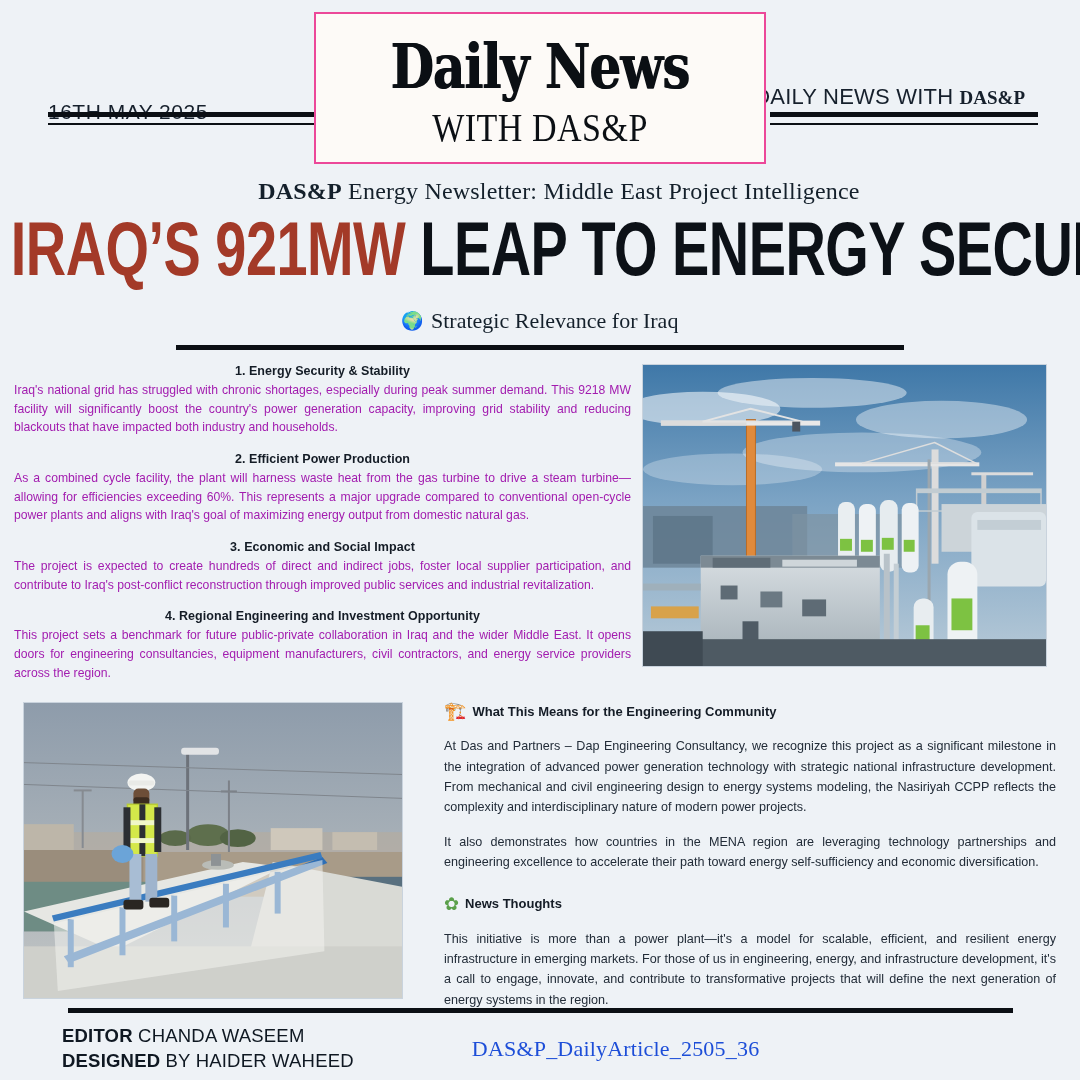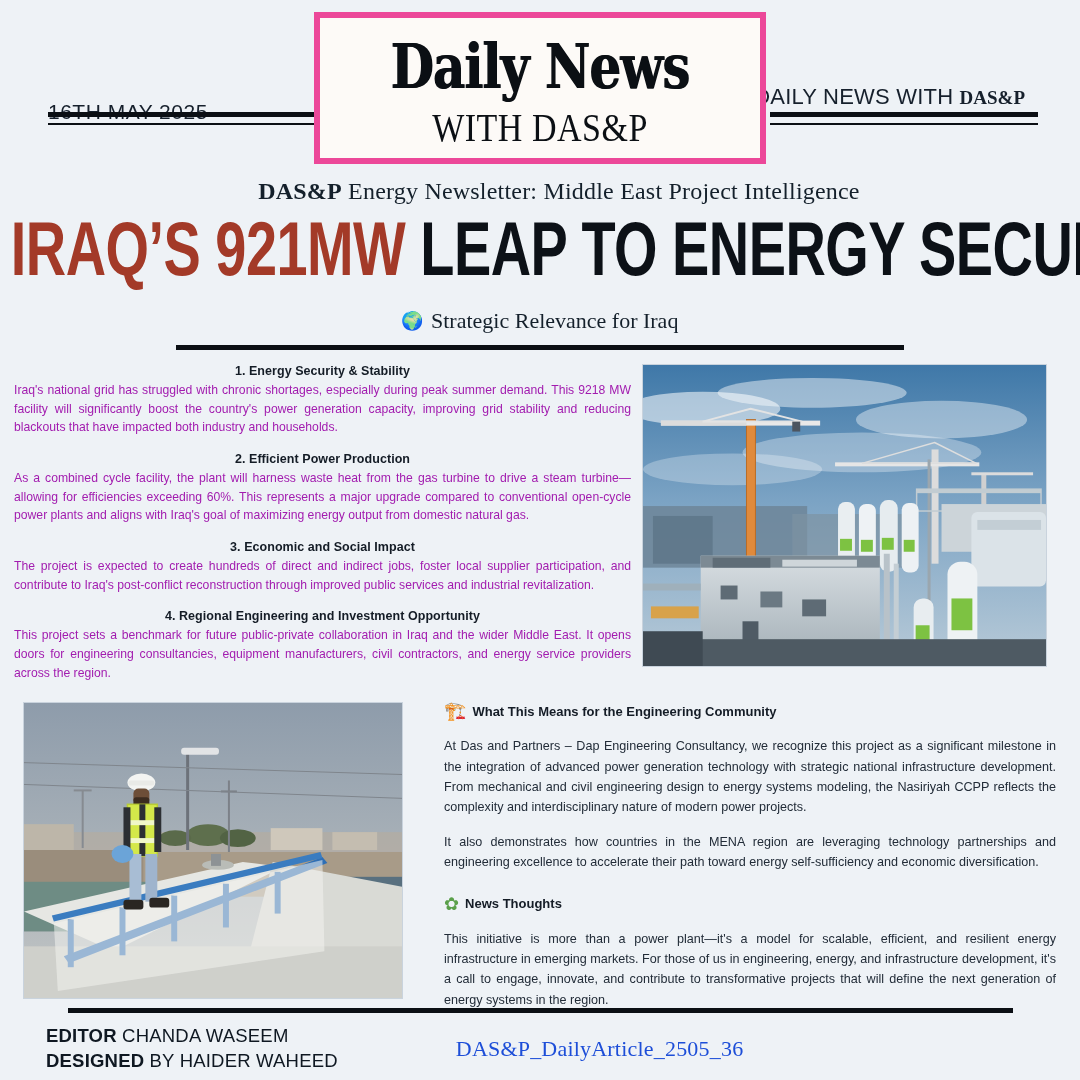--- a/index.html
+++ b/index.html
@@ -54,21 +54,21 @@
   .rule-thin  { height: 2px; background: #0b0f14; width: 100%; margin-top: 6px; }
 
   .logo-box {
     position: absolute;
     left: 50%;
     transform: translateX(-50%);
     top: 12px;
     width: 452px;
     height: 152px;
     background: #fdfaf7;
-    border: 6px solid #ec4899;
+    border: 2px solid #ec4899;
     display: flex;
     flex-direction: column;
     align-items: center;
     justify-content: center;
     z-index: 5;
   }
   .logo-title {
     font-family: "DejaVu Serif", serif;
     font-weight: 700;
     font-size: 52px;
@@ -194,21 +194,21 @@
     color: #222c38;
     text-align: justify;
     margin-bottom: 14px;
   }
 
   
   .footer {
     position: absolute;
     left: 0; right: 0; bottom: 0;
     height: 72px;
-    padding: 0 44px;
+    padding: 0 60px;
   }
   .footer-rule {
     height: 5px;
     background: #0b0f14;
     width: 945px;
     margin: 0 auto;
   }
   .footer-inner {
     display: flex;
     align-items: flex-start;

